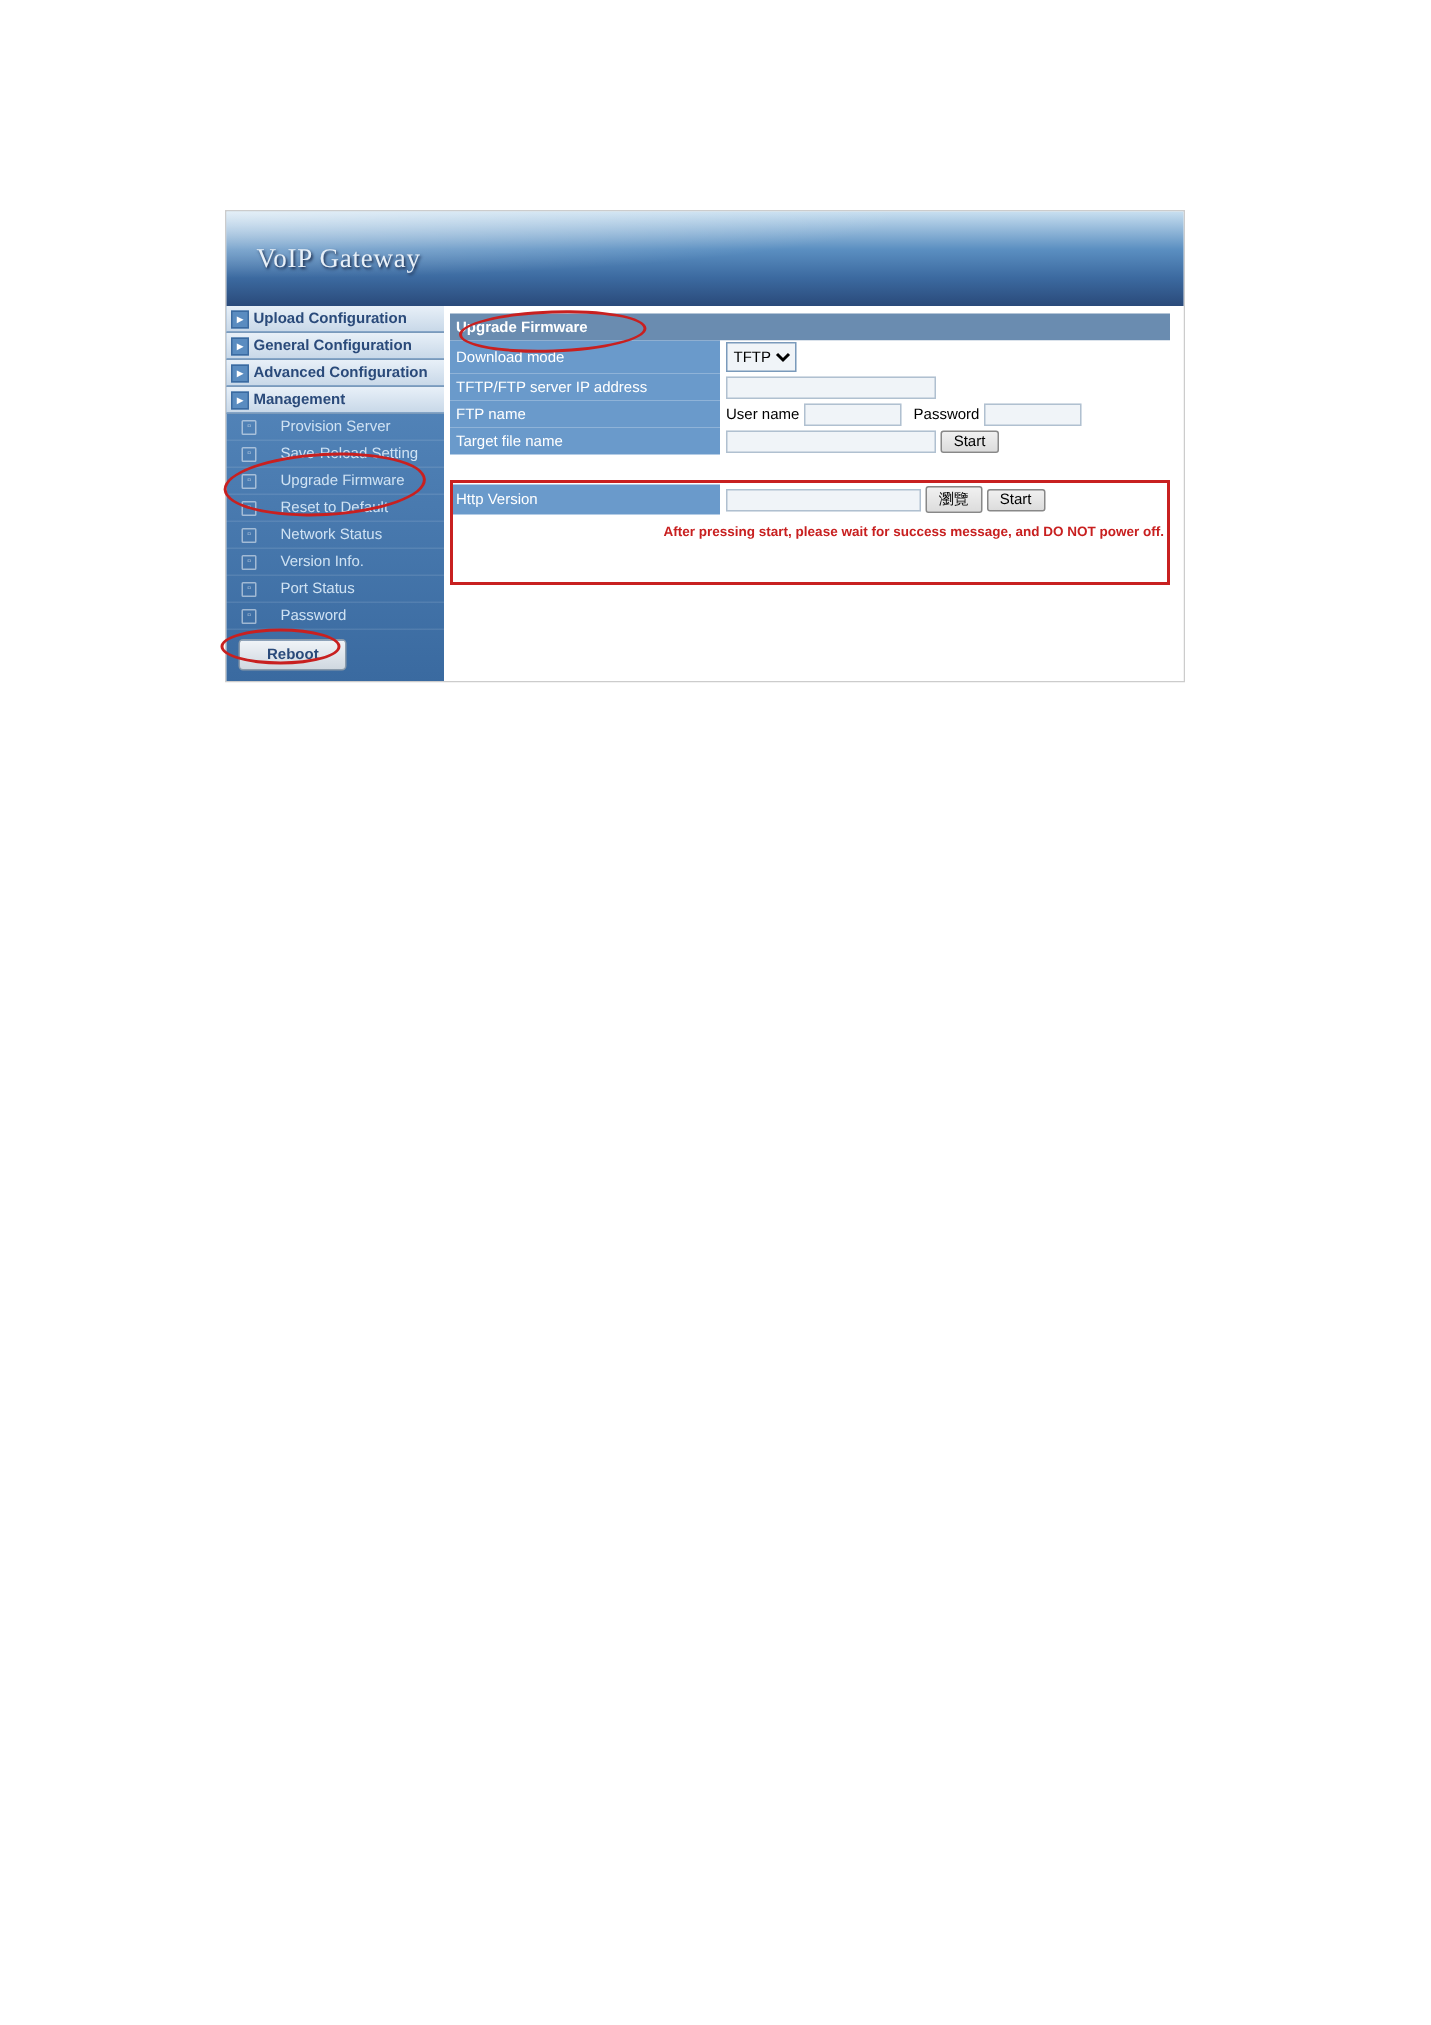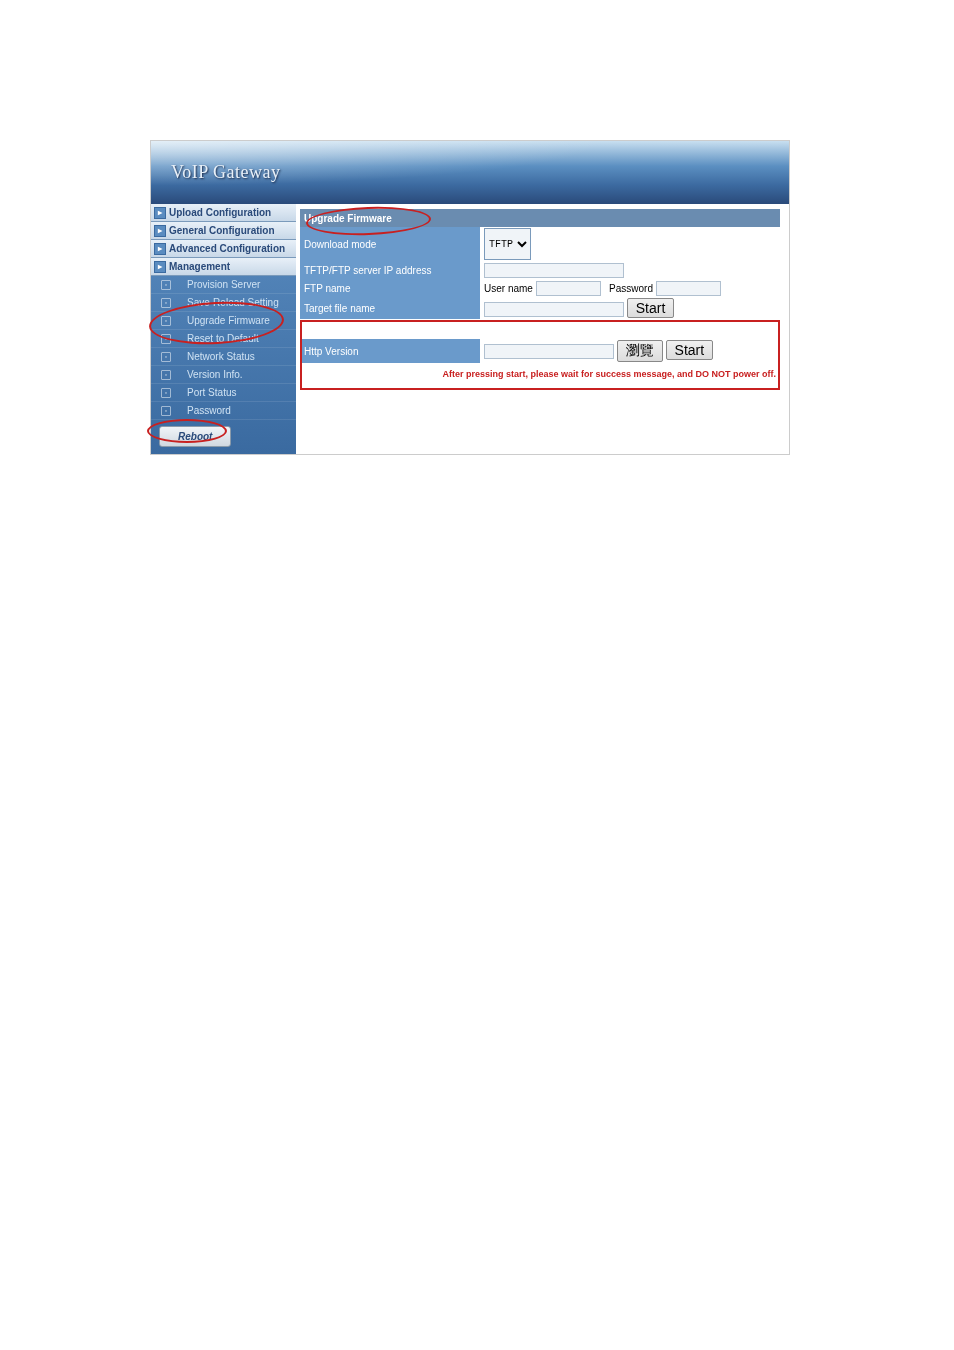--- a/index.html
+++ b/index.html
@@ -97,21 +97,20 @@
     background: linear-gradient(180deg, #f0f4f8 0%, #d0d8e0 100%);
     border: 1px solid #8a9aaa;
     border-radius: 3px;
     padding: 4px 18px;
     font-size: 10px;
     font-weight: bold;
     color: #2a4a7a;
     cursor: pointer;
     margin: 6px 8px;
     display: inline-block;
-    font-style: italic;
   }
   .circle-a {
     position: absolute;
     left: -2px; top: 98px;
     width: 135px; height: 42px;
     border: 2px solid #c82020;
     border-radius: 50%;
     pointer-events: none;
     z-index: 5;
     transform: rotate(-3deg);
@@ -159,29 +158,28 @@
     border: 1px solid #b0c0d0;
     background: #f0f4f8;
     height: 15px;
     font-size: 10px;
     padding: 0 2px;
   }
   .input-cell select {
     border: 1px solid #7a9abb;
     background: #f0f4f8;
     font-size: 10px;
-    height: 32px;
-    font-family: Liberation Mono, monospace;
+    height: 20px;
   }
   .btn {
     background: linear-gradient(180deg,#f0f0f0,#dcdcdc);
     border: 1px solid #888;
     border-radius: 2px;
     padding: 1px 8px;
-    font-size: 14px;
+    font-size: 10px;
     cursor: pointer;
   }
   .red-box {
     border: 2px solid #c82020;
     position: absolute;
     left: 4px; top: 116px;
     width: 480px; height: 70px;
     pointer-events: none;
     z-index: 5;
   }

